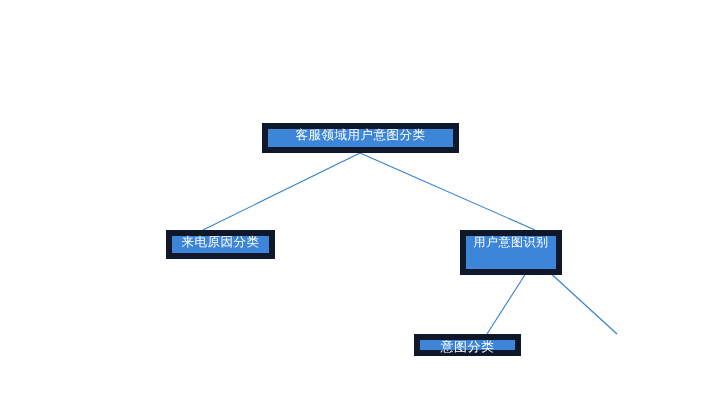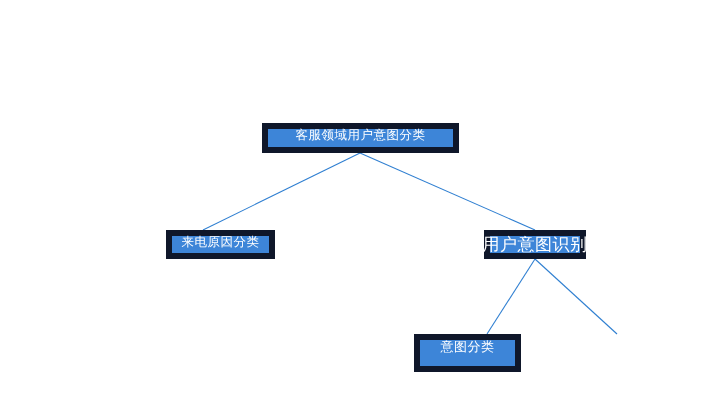--- a/index.html
+++ b/index.html
@@ -53,32 +53,32 @@
   
   #node-call-reason {
     left: 142px;
     top: 230px;
     width: 109px;
     height: 29px;
     font-size: 12.5px;
     margin-left: 24px;
   }
   #node-intent-recognition {
-    left: 484px;
+    left: 460px;
     top: 230px;
     width: 102px;
-    height: 29px;
-    font-size: 17px;
+    height: 45px;
+    font-size: 12px;
   }
   
   #node-intent-classification {
     left: 414px;
     top: 334px;
     width: 107px;
-    height: 38px;
+    height: 22px;
     font-size: 13px;
   }
   #node-slot-filling {
     left: 567px;
     top: 334px;
     width: 105px;
     height: 29px;
     font-size: 13px;
   }
 </style>

